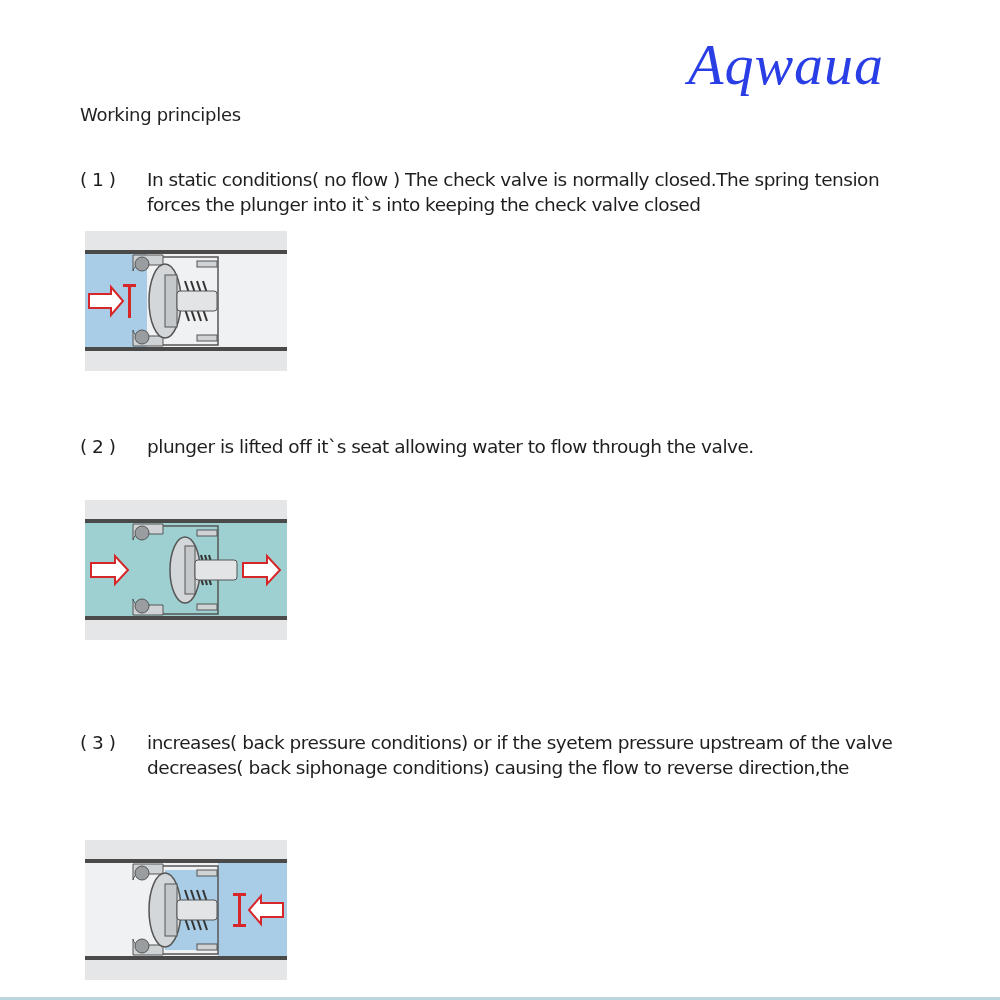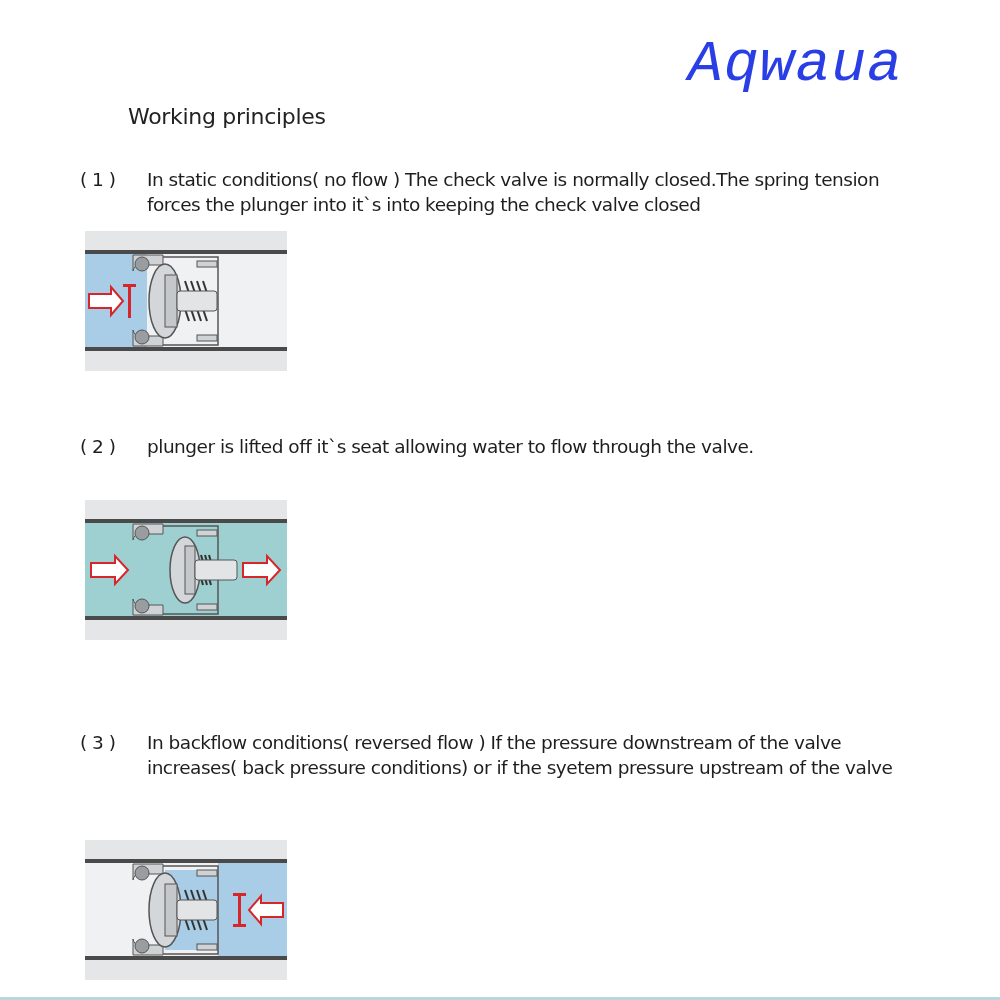--- a/index.html
+++ b/index.html
@@ -2,25 +2,25 @@
 <html><head>
   <meta charset="utf-8">
   <style>
     html, body { margin: 0; padding: 0; }
     body {
       width: 1000px; height: 1000px; background: #ffffff; position: relative; overflow: hidden;
       font-family: "DejaVu Sans", sans-serif; color: #1e1e1e;
     }
     .brand {
       position: absolute; left: 688px; top: 36px;
-      font-family: Liberation Mono, monospace; font-style: oblique;
+      font-family: Liberation Serif, serif; font-style: oblique;
       font-size: 58px; color: #2a3ee6; letter-spacing: 1px; line-height: 1;
     }
     .heading {
-      position: absolute; left: 80px; top: 104px; font-size: 22px; color: #222; letter-spacing: -0.3px; margin-left: 48px;
+      position: absolute; left: 80px; top: 104px; font-size: 18px; color: #222; letter-spacing: -0.3px;
     }
     .step {
       position: absolute; left: 80px; font-size: 18.5px; line-height: 25px; color: #1e1e1e;
       letter-spacing: -0.5px;
     }
     .step .num { position: absolute; left: 0; top: 0; white-space: pre; }
     .step .line { display: block; margin-left: 67px; white-space: nowrap; }
     #step1 { top: 167px; }
     #step2 { top: 434px; }
     #step3 { top: 730px; }
@@ -112,22 +112,22 @@
   <g>
     <path d="M6 63 h24 v-7 l13 14 l-13 14 v-7 h-24 z" fill="#fff" stroke="#d6262a" stroke-width="2"></path>
   </g>
   <g>
     <path d="M158 63 h24 v-7 l13 14 l-13 14 v-7 h-24 z" fill="#fff" stroke="#d6262a" stroke-width="2"></path>
   </g>
 </svg>
 
 <div class="step" id="step3">
   <span class="num">( 3 )</span>
-  <span class="line">In backflow conditions(  reversed flow )  If the pressure downstream of the valve</span>
   <span class="line">increases(  back pressure conditions)  or if the syetem pressure upstream of the valve</span>
+  <span class="line">decreases(  back siphonage conditions)  causing the flow to reverse direction,the</span>
 </div>
 
 <svg class="diagram" id="diag3" viewBox="0 0 202 140">
   <rect x="0" y="0" width="202" height="140" fill="#e4e6e8"></rect>
   <rect x="0" y="22" width="202" height="95" fill="#f0f1f2"></rect>
   <rect x="80" y="30" width="122" height="80" fill="#a9cde6"></rect>
   <rect x="133" y="22" width="69" height="95" fill="#a9cde6"></rect>
   <rect x="0" y="19" width="202" height="4" fill="#4a4a4a"></rect>
   <rect x="0" y="116" width="202" height="4" fill="#4a4a4a"></rect>
   <path d="M48 24 h30 v10 h-14 a10 10 0 0 0 -16 6 z" fill="#cfd3d6" stroke="#555"></path>

